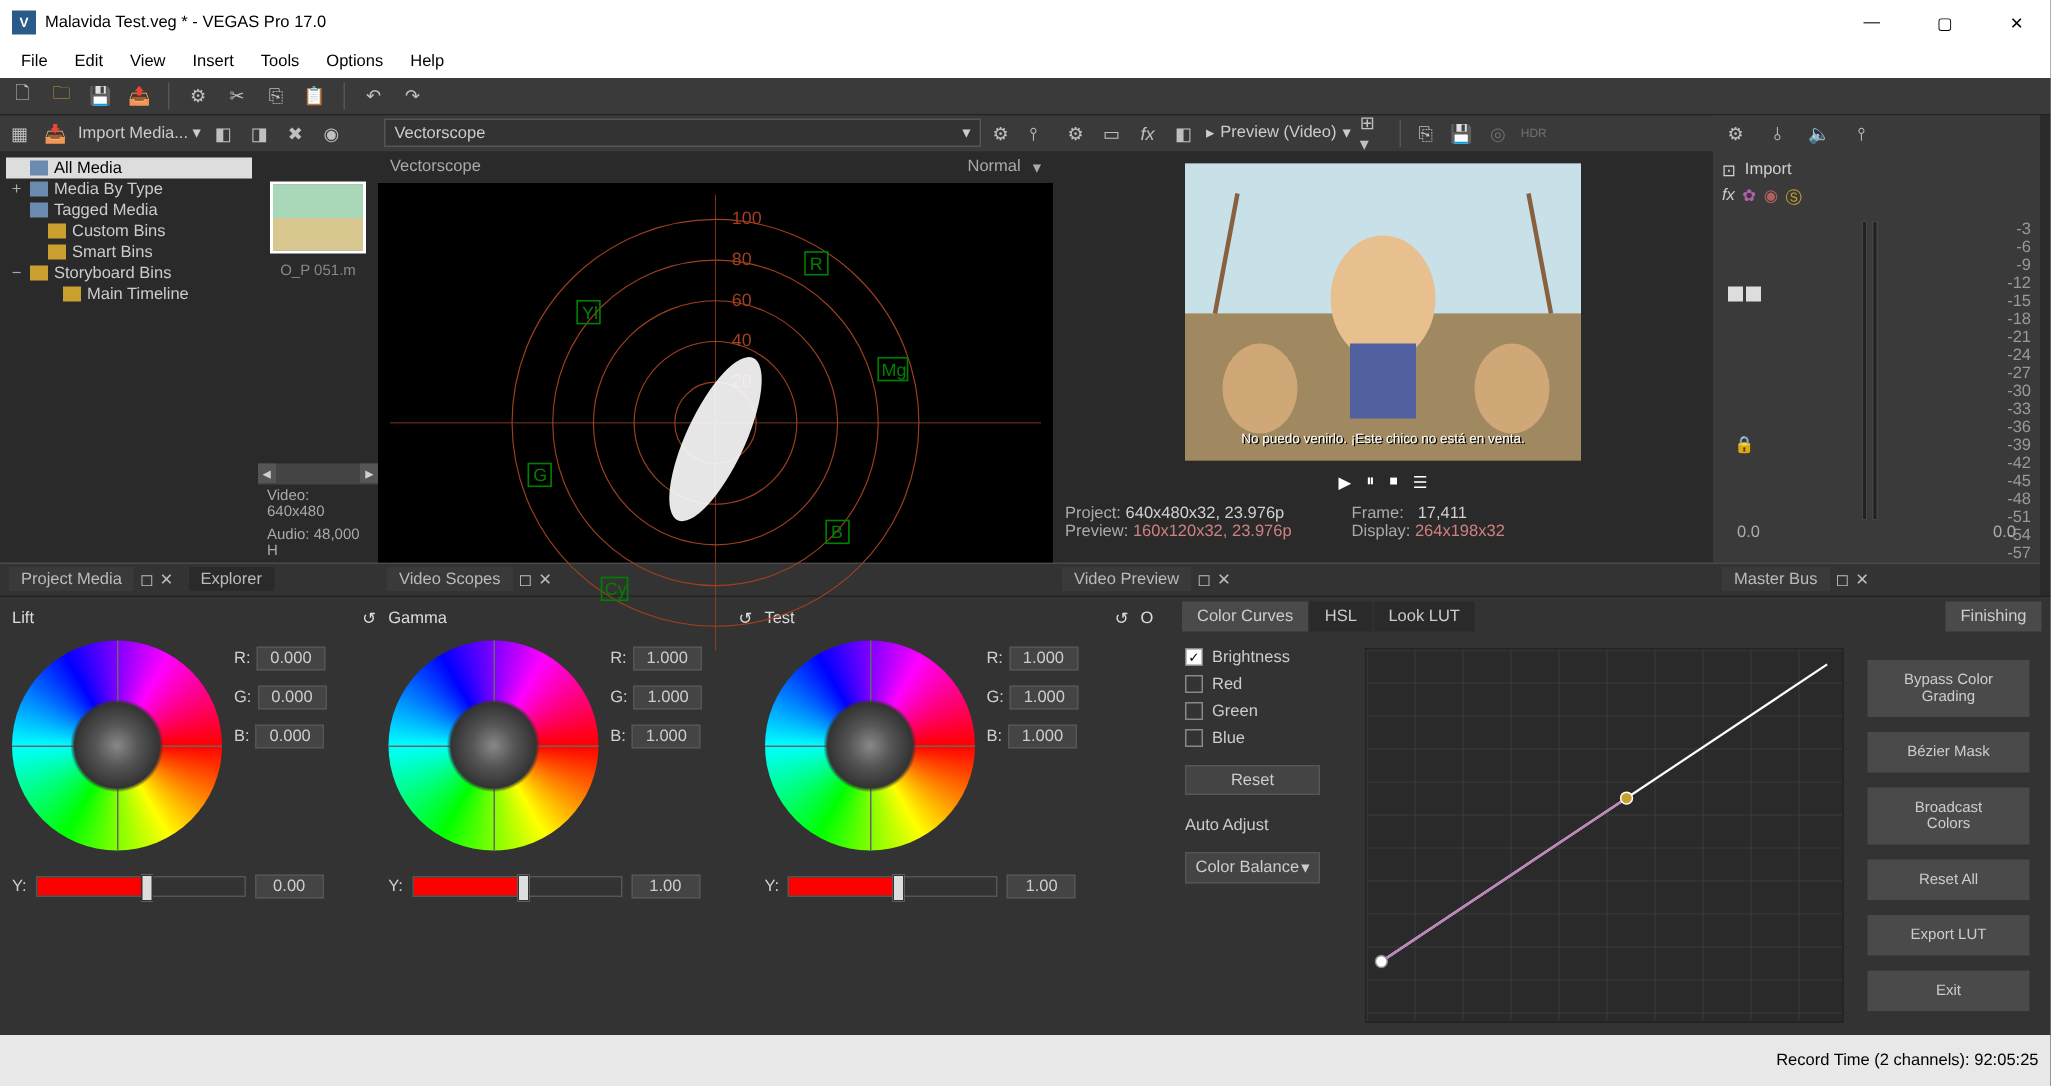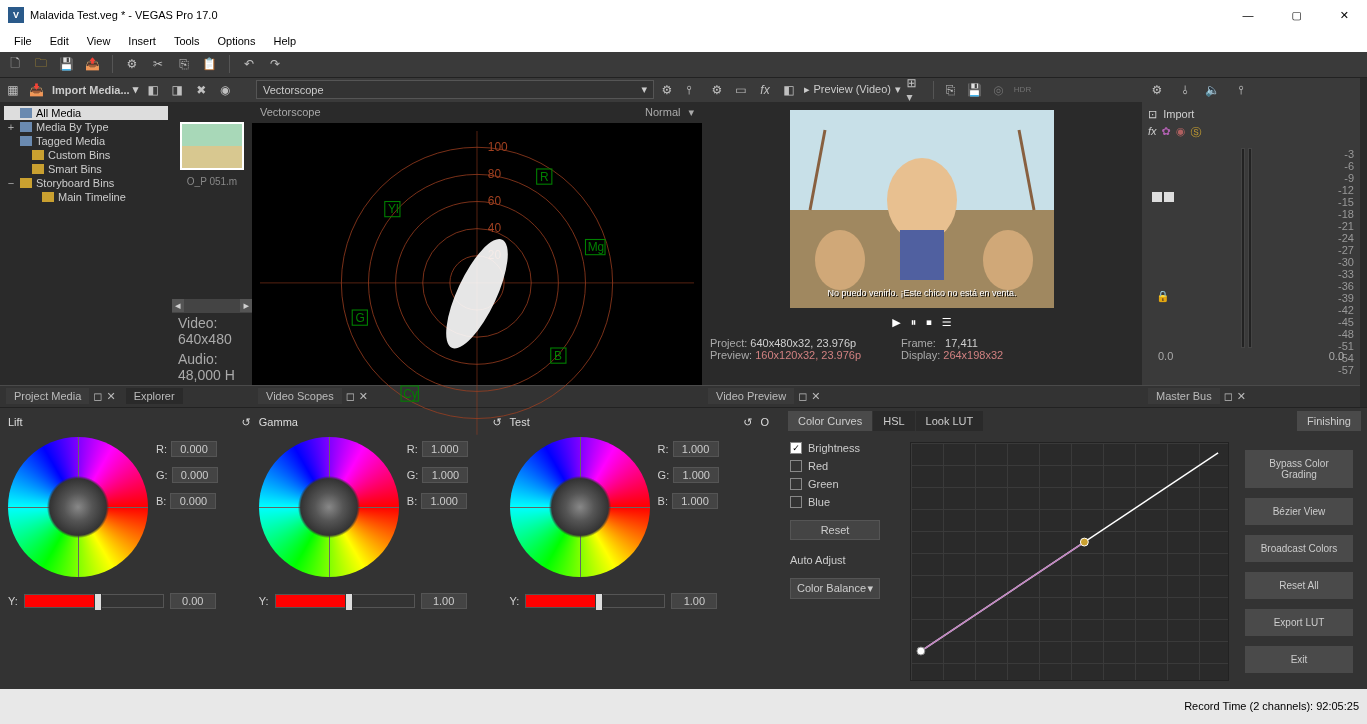--- a/index.html
+++ b/index.html
@@ -21,21 +21,21 @@
 .left-col { width: 252px; display: flex; flex-direction: column; }
 .media-tree { flex: 1; background: #2a2a2a; padding: 4px; overflow: auto; }
 .media-tree .row { display: flex; align-items: center; gap: 4px; padding: 1px 2px; color: #ccc; cursor: pointer; white-space: nowrap; }
 .media-tree .row.sel { background: #ddd; color: #000; }
 .bin-icon { width: 12px; height: 10px; background: #c9a030; display: inline-block; }
 .bin-icon.blue { background: #6a8ab0; }
 .exp { color: #aaa; width: 10px; display: inline-block; text-align: center; }
 .thumb-col { width: 80px; background: #2a2a2a; display: flex; flex-direction: column; }
 .thumb { width: 64px; height: 48px; background: linear-gradient(#a8d8b8 50%, #d8c890 50%); margin: 20px auto 6px; border: 2px solid #fff; }
 .thumb-txt { color: #888; font-size: 10px; text-align: center; }
-.info-txt { color: #aaa; font-size: 14px; padding: 2px 6px; }
+.info-txt { color: #aaa; font-size: 10px; padding: 2px 6px; }
 .scope-col { width: 450px; display: flex; flex-direction: column; }
 .scope-bar { height: 24px; display: flex; align-items: center; gap: 4px; padding: 2px 4px; background: #3a3a3a; }
 .scope-sel { flex: 1; background: #333; border: 1px solid #555; padding: 2px 6px; color: #ccc; display: flex; justify-content: space-between; align-items: center; }
 .scope-body { flex: 1; background: #000; position: relative; }
 .vecto { position: absolute; inset: 8px; }
 .preview-col { width: 440px; display: flex; flex-direction: column; }
 .prev-tools { height: 24px; background: #3a3a3a; display: flex; align-items: center; gap: 6px; padding: 0 6px; }
 .prev-body { flex: 1; background: #2a2a2a; display: flex; flex-direction: column; align-items: center; }
 .prev-img { width: 264px; height: 198px; margin-top: 8px; background: linear-gradient(#d0e8f0 40%, #b89060 60%); position: relative; overflow: hidden; }
 .subtitle { position:absolute; bottom:10px; left:0; right:0; text-align:center; color:#fff; font-size:9px; text-shadow:1px 1px #000;}
@@ -74,21 +74,21 @@
 .curves-body { flex:1; display:flex; padding:8px; gap:10px;}
 .curve-opts { width:110px; display:flex; flex-direction:column; gap:6px;}
 .chk { display:flex; align-items:center; gap:6px; color:#ccc;}
 .chkbox { width:12px; height:12px; border:1px solid #888; display:inline-flex; align-items:center; justify-content:center; font-size:9px; background:#333;}
 .chkbox.on { background:#fff; color:#000;}
 .btn-reset { width:90px; padding:3px; background:#444; border:1px solid #555; color:#ccc; text-align:center; cursor:pointer; margin-top:6px;}
 .curve-grid { flex:1; background:#2a2a2a; position:relative; border:1px solid #222;}
 .grid-lines { position:absolute; inset:0; background-image: linear-gradient(#3a3a3a 1px, transparent 1px), linear-gradient(90deg, #3a3a3a 1px, transparent 1px); background-size: 32px 22px;}
 .curve-line { position:absolute; inset:0;}
 .finish-col { width:120px; display:flex; flex-direction:column; gap:10px; padding:8px 6px;}
-.finish-btn { padding:8px 11px; background:#4a4a4a; color:#ccc; text-align:center; cursor:pointer; font-size:10px;}
+.finish-btn { padding:8px 21px; background:#4a4a4a; color:#ccc; text-align:center; cursor:pointer; font-size:10px;}
 .statusbar { height:36px; background:#e8e8e8; color:#000; display:flex; align-items:center; padding:0 8px; font-size:10px;}
 .statusbar .rt { margin-left:auto;}
 svg { overflow: visible; }
 </style>
 </head>
 <body>
 
 <div class="titlebar">
   <span class="icon">V</span>
   <span class="title">Malavida Test.veg * - VEGAS Pro 17.0</span>
@@ -126,21 +126,21 @@
     <span class="tbtn">↷</span>
   </div>
 
   <div class="upper">
 
     <div class="left-col">
       <div style="flex:1; display:flex; flex-direction:column; background:#2a2a2a;">
         <div class="scope-bar" style="gap:6px;">
           <span class="tbtn">▦</span>
           <span class="tbtn">📥</span>
-          <span style="color:#ccc; cursor:pointer; display:flex; align-items:center; gap:3px;font-weight:bold;"><span>Import Media...</span> ▾</span>
+          <span style="color:#ccc; cursor:pointer; display:flex; align-items:center; gap:3px;"><span>Import Media...</span> ▾</span>
           <span class="tbtn">◧</span>
           <span class="tbtn">◨</span>
           <span class="tbtn">✖</span>
           <span class="tbtn">◉</span>
         </div>
         <div style="flex:1; display:flex;">
           <div class="media-tree">
             <div class="row sel">
                 <span class="exp"></span>
                 <span class="bin-icon blue"></span>
@@ -510,21 +510,21 @@
           <div class="grid-lines"></div>
           <svg class="curve-line" viewBox="0 0 320 220" preserveAspectRatio="none">
             <line x1="10" y1="210" x2="310" y2="10" stroke="#fff" stroke-width="1.5"></line>
             <line x1="10" y1="210" x2="175" y2="100" stroke="#c080c0" stroke-width="1.5"></line>
             <circle cx="10" cy="210" r="4" fill="#fff" stroke="#888"></circle>
             <circle cx="175" cy="100" r="4" fill="#c9a030" stroke="#fff"></circle>
           </svg>
         </div>
         <div class="finish-col" id="finish-col">
             <div class="finish-btn">Bypass Color Grading</div>
-            <div class="finish-btn">Bézier View</div>
+            <div class="finish-btn">Bézier Mask</div>
             <div class="finish-btn">Broadcast Colors</div>
             <div class="finish-btn">Reset All</div>
             <div class="finish-btn">Export LUT</div>
             <div class="finish-btn">Exit</div>
           </div>
       </div>
     </div>
   </div>
 
   <div class="statusbar">

